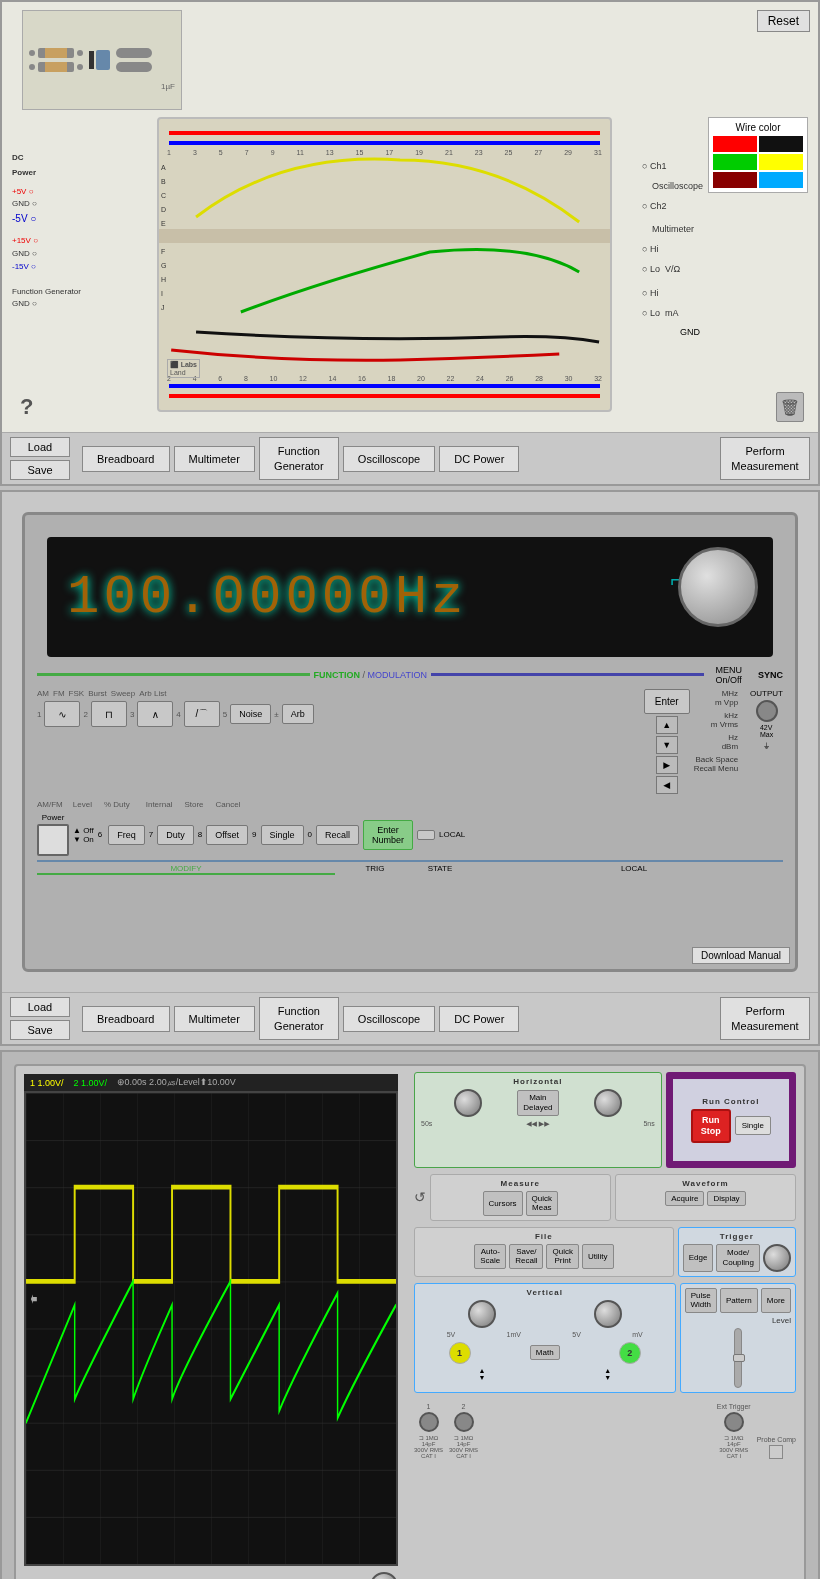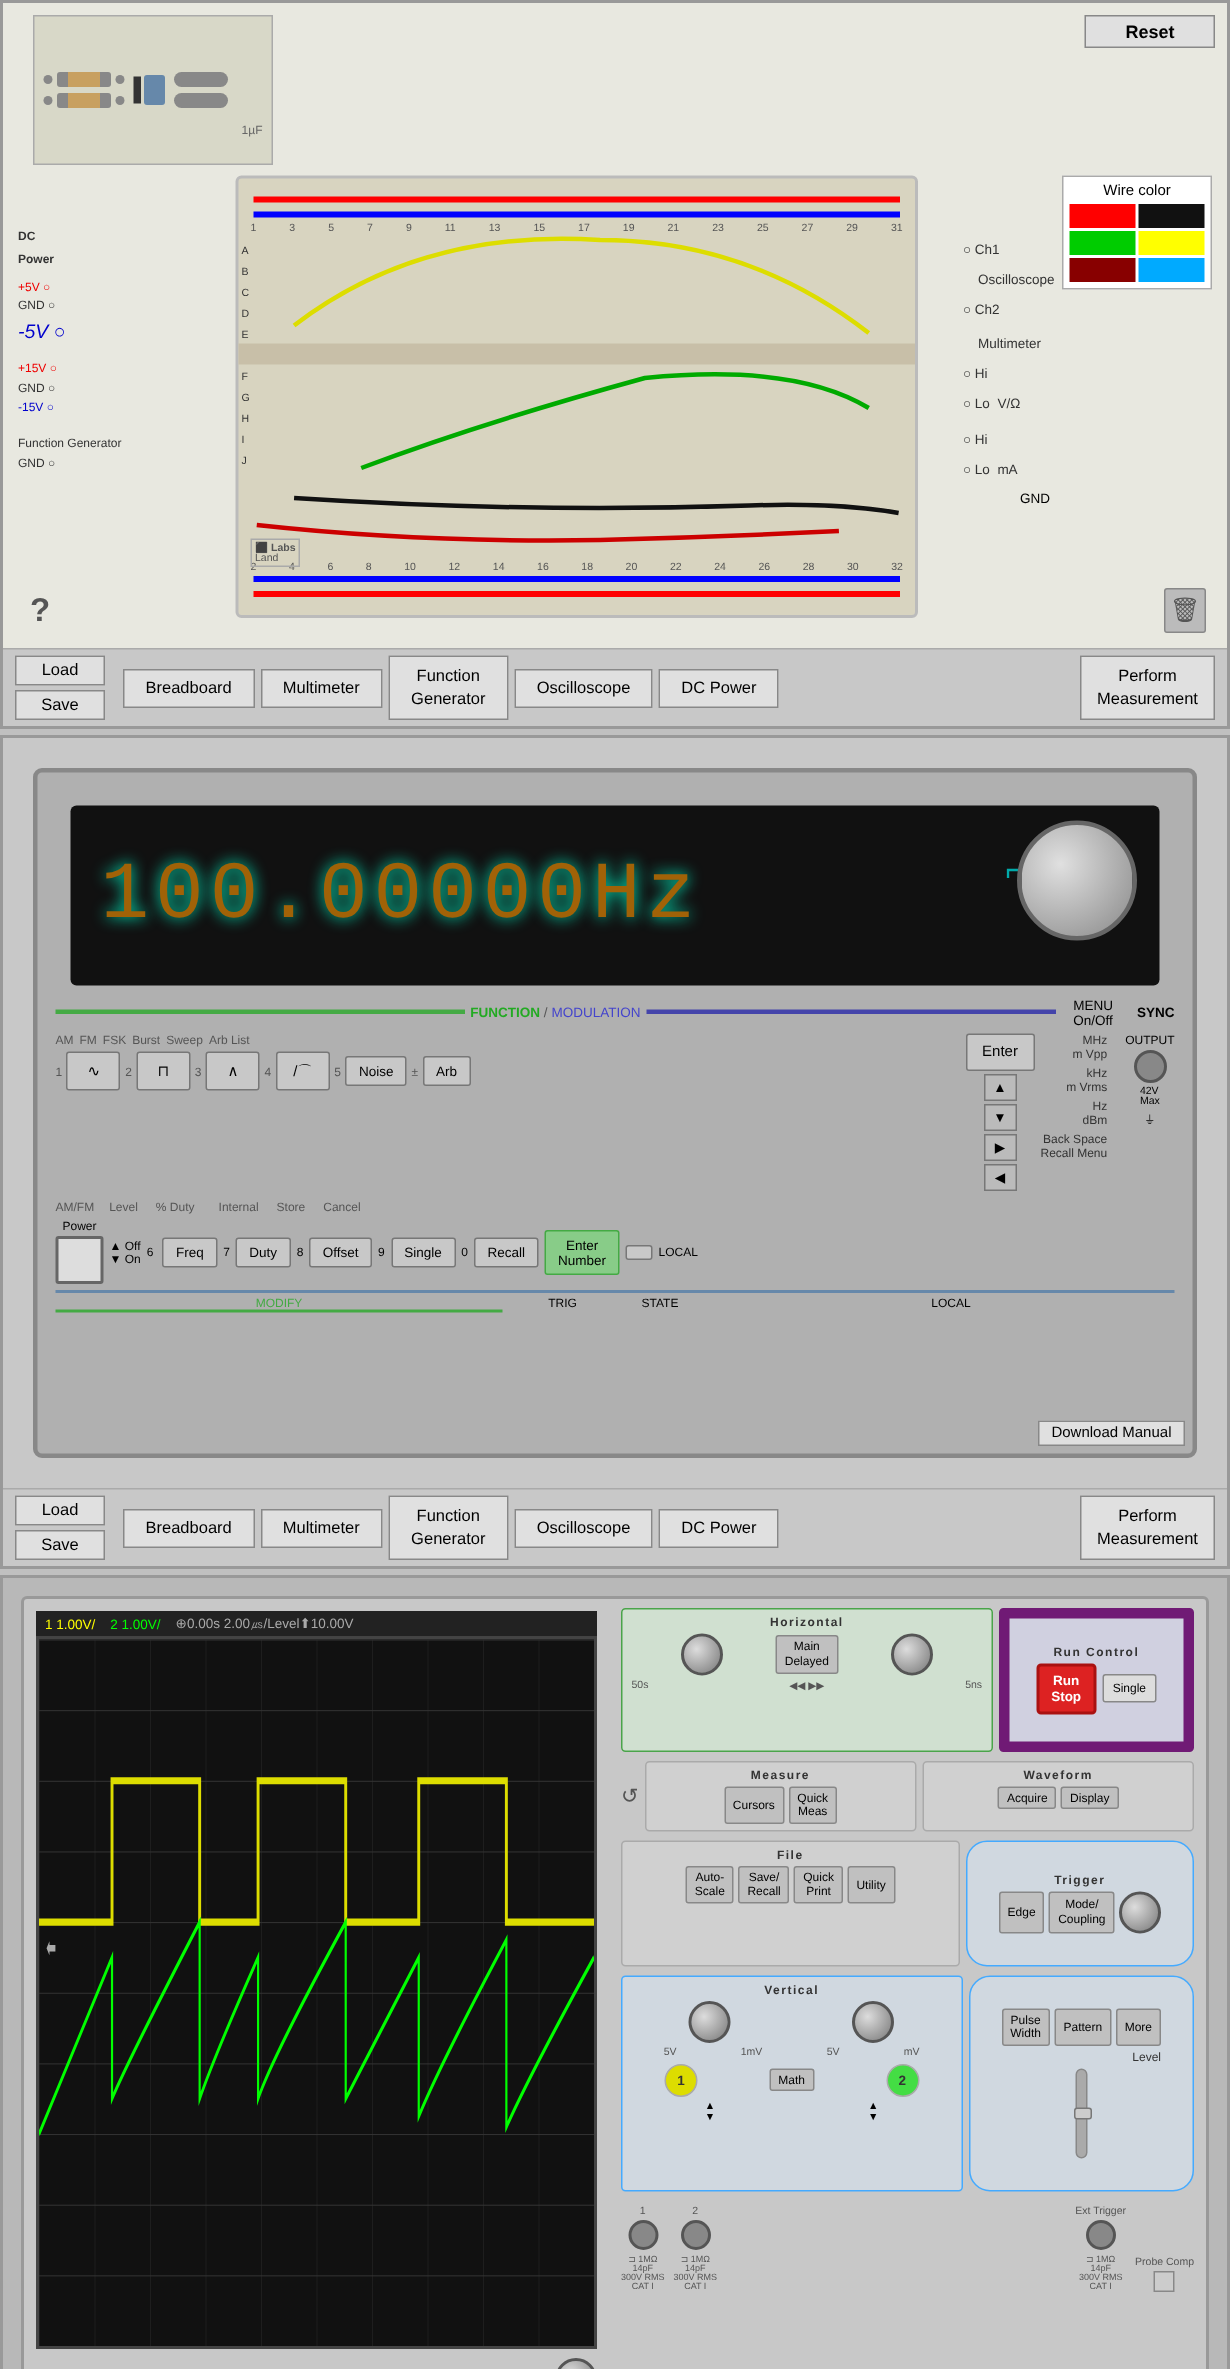--- a/index.html
+++ b/index.html
@@ -20,25 +20,24 @@
       height: 430px;
       overflow: hidden;
     }
 
     .reset-btn {
       position: absolute;
       top: 8px;
       right: 8px;
       background: #e0e0e0;
       border: 1px solid #888;
-      padding: 3px 26px;
+      padding: 3px 10px;
       font-size: 12px;
       cursor: pointer;
       z-index: 10;
-      font-weight: bold;
     }
 
     
     .component-tray {
       position: absolute;
       top: 8px;
       left: 20px;
       width: 160px;
       height: 100px;
       background: #d8d8c8;
@@ -534,22 +533,22 @@
       display: flex;
       align-items: center;
       justify-content: center;
       font-size: 9px;
       font-weight: bold;
       color: #333;
     }
 
     .osc-trigger-section {
       border: 1px solid #44aaff;
-      border-radius: 14px;
-      padding: 21px;
+      border-radius: 3px;
+      padding: 4px;
       background: #d0d8e0;
     }
 
     .osc-vert-section {
       border: 1px solid #44aaff;
       border-radius: 3px;
       padding: 4px;
       background: #d0d8e0;
     }
 
@@ -649,21 +648,21 @@
         <div class="color-cell" style="background:#880000;"></div>
         <div class="color-cell" style="background:#00aaff;"></div>
       </div>
     </div>
 
     <div class="side-labels">
       <div style="margin-bottom:2px;font-weight:bold;font-size:8px;">DC</div>
       <div style="font-weight:bold;font-size:8px;margin-bottom:6px;">Power</div>
       <div style="color:#e00;font-size:8px;">+5V ○</div>
       <div style="font-size:8px;">GND ○</div>
-      <div style="color:#00c;font-size:13px;font-style:italic;">-5V ○</div>
+      <div style="color:#00c;font-size:10px;">-5V ○</div>
       <div style="margin-top:8px;color:#e00;font-size:8px;">+15V ○</div>
       <div style="font-size:8px;">GND ○</div>
       <div style="color:#00c;font-size:8px;">-15V ○</div>
       <div style="margin-top:12px;font-size:8px;">Function Generator</div>
       <div style="font-size:8px;">GND ○</div>
     </div>
 
     <div class="right-labels">
       <div style="font-size:9px;">○ Ch1</div>
       <div style="font-size:9px;margin-left:10px;">Oscilloscope</div>

